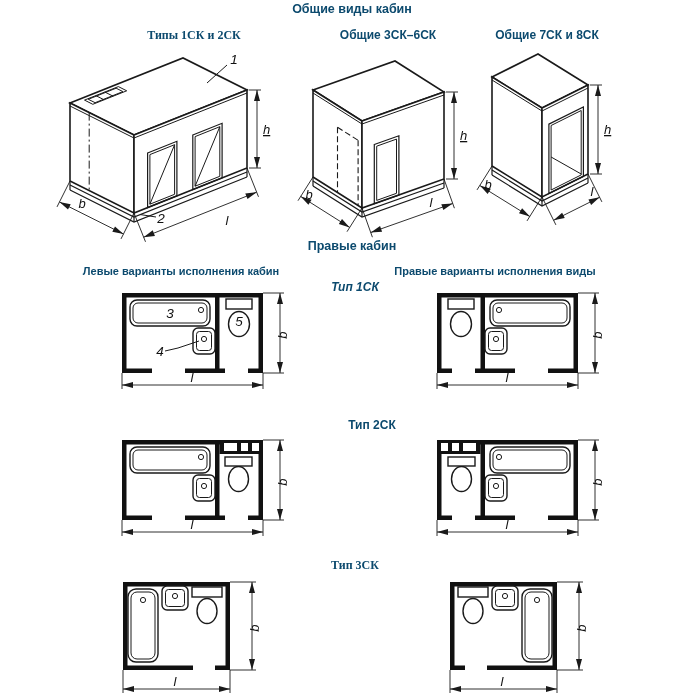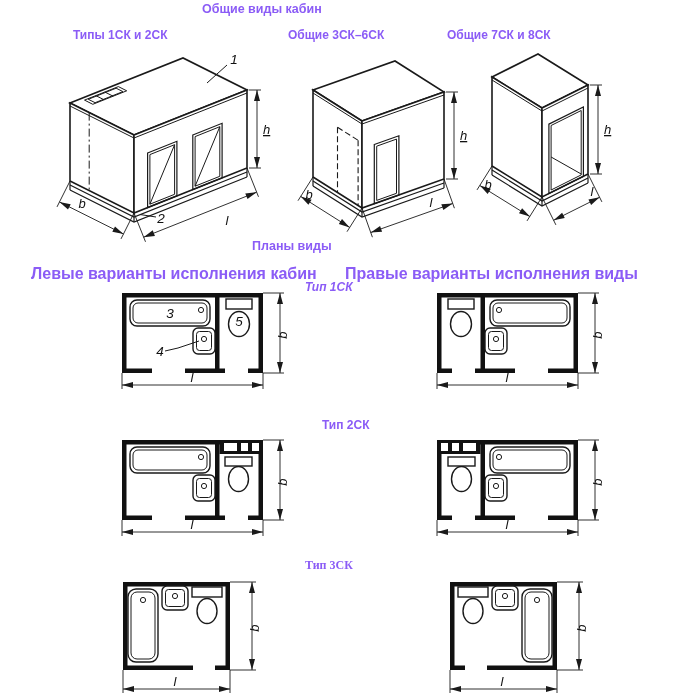--- a/index.html
+++ b/index.html
@@ -1,23 +1,23 @@
 <!DOCTYPE html>
 <html><head>
 <meta charset="utf-8">
 <style>
   html,body{margin:0;padding:0;}
   body{
     width:700px;height:700px;position:relative;background:#ffffff;
     font-family:"Liberation Sans",sans-serif;color:#1a1a1a;overflow:hidden;
   }
-  .lbl{position:absolute;font-weight:700;color:#8b5cf6;line-height:1.15;}
+  .lbl{position:absolute;text-align:center;font-weight:700;color:#0c4a6e;line-height:1.15;}
   .lbl.main{font-size:12.5px;}
   .lbl.sub{font-size:12px;}
-  .lbl.var{font-size:16px;}
+  .lbl.var{font-size:11px;}
   .drw{position:absolute;}
   .face{stroke:#1a1a1a;stroke-width:1.6;fill:#ffffff;}
   .thin{stroke:#1a1a1a;stroke-width:1;fill:none;}
   .mid{stroke:#1a1a1a;stroke-width:1.2;fill:none;}
   .dash{stroke:#1a1a1a;stroke-width:1.1;fill:none;stroke-dasharray:6 3;}
   .dashdot{stroke:#1a1a1a;stroke-width:1;fill:none;stroke-dasharray:8 3 2 3;}
   .dim{stroke:#1a1a1a;stroke-width:0.9;fill:none;marker-start:url(#arr);marker-end:url(#arr);}
   .ext{stroke:#1a1a1a;stroke-width:0.9;fill:none;}
   .wall{fill:#111111;stroke:none;}
   .slot{fill:#ffffff;stroke:none;}
@@ -32,24 +32,24 @@
 
 <svg width="0" height="0" style="position:absolute">
   <defs>
     <marker id="arr" markerWidth="12" markerHeight="8" refX="11.5" refY="4" orient="auto-start-reverse" markerUnits="userSpaceOnUse">
       <path d="M11.5,4 L0.5,1 L0.5,7 Z" fill="#1a1a1a"></path>
     </marker>
   </defs>
 </svg>
 
 <div class="lbl main" style="left:202px;top:2px;width:300px;">Общие виды кабин</div>
-<div class="lbl sub" style="left:73px;top:29px;width:200px;">Типы 1СК и 2СК</div>
+<div class="lbl sub" style="left:94px;top:29px;width:200px;font-family:Liberation Serif, serif;">Типы 1СК и 2СК</div>
 <div class="lbl sub" style="left:288px;top:29px;width:200px;">Общие 3СК–6СК</div>
 <div class="lbl sub" style="left:447px;top:29px;width:200px;">Общие 7СК и 8СК</div>
-<div class="lbl main" style="left:252px;top:239px;width:200px;">Планы виды</div>
+<div class="lbl main" style="left:252px;top:239px;width:200px;">Правые кабин</div>
 <div class="lbl var" style="left:31px;top:265px;width:300px;">Левые варианты исполнения кабин</div>
 <div class="lbl var" style="left:345px;top:265px;width:300px;">Правые варианты исполнения виды</div>
 <div class="lbl sub" style="left:305px;top:281px;width:100px;font-style:italic;">Тип 1СК</div>
 <div class="lbl sub" style="left:322px;top:419px;width:100px;">Тип 2СК</div>
 <div class="lbl sub" style="left:305px;top:559px;width:100px;font-family:Liberation Serif, serif;">Тип 3СК</div>
 
 <svg class="drw" style="left:55px;top:45px;" width="250" height="205" viewBox="0 0 250 205">
   <g>
     <polygon class="face" points="15,58 128,13 192,45 79,90"></polygon>
     <polygon class="face" points="15,58 79,90 79,168 15,136"></polygon>

